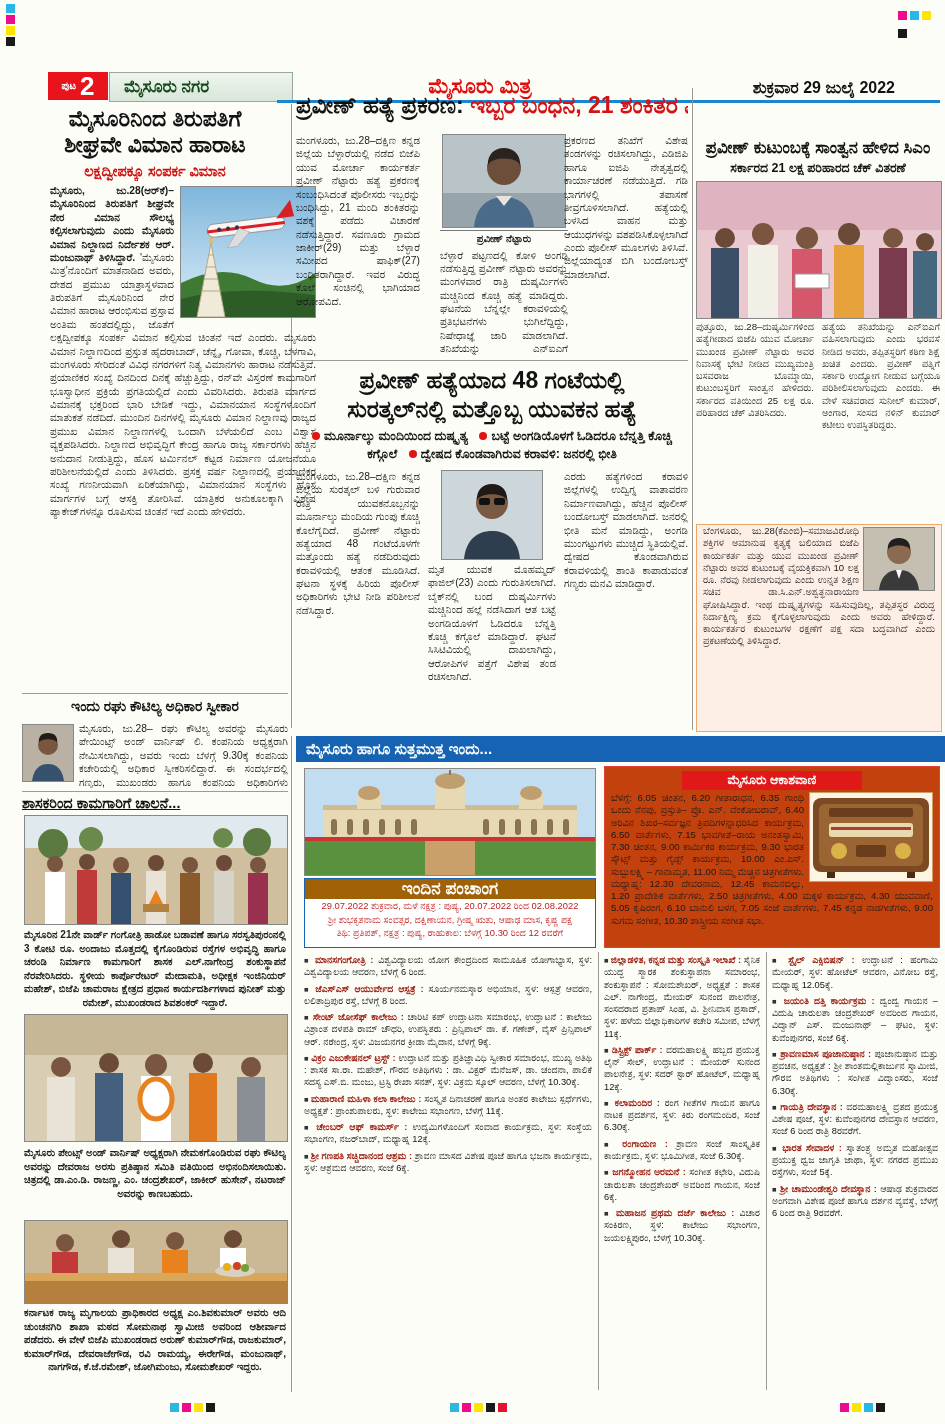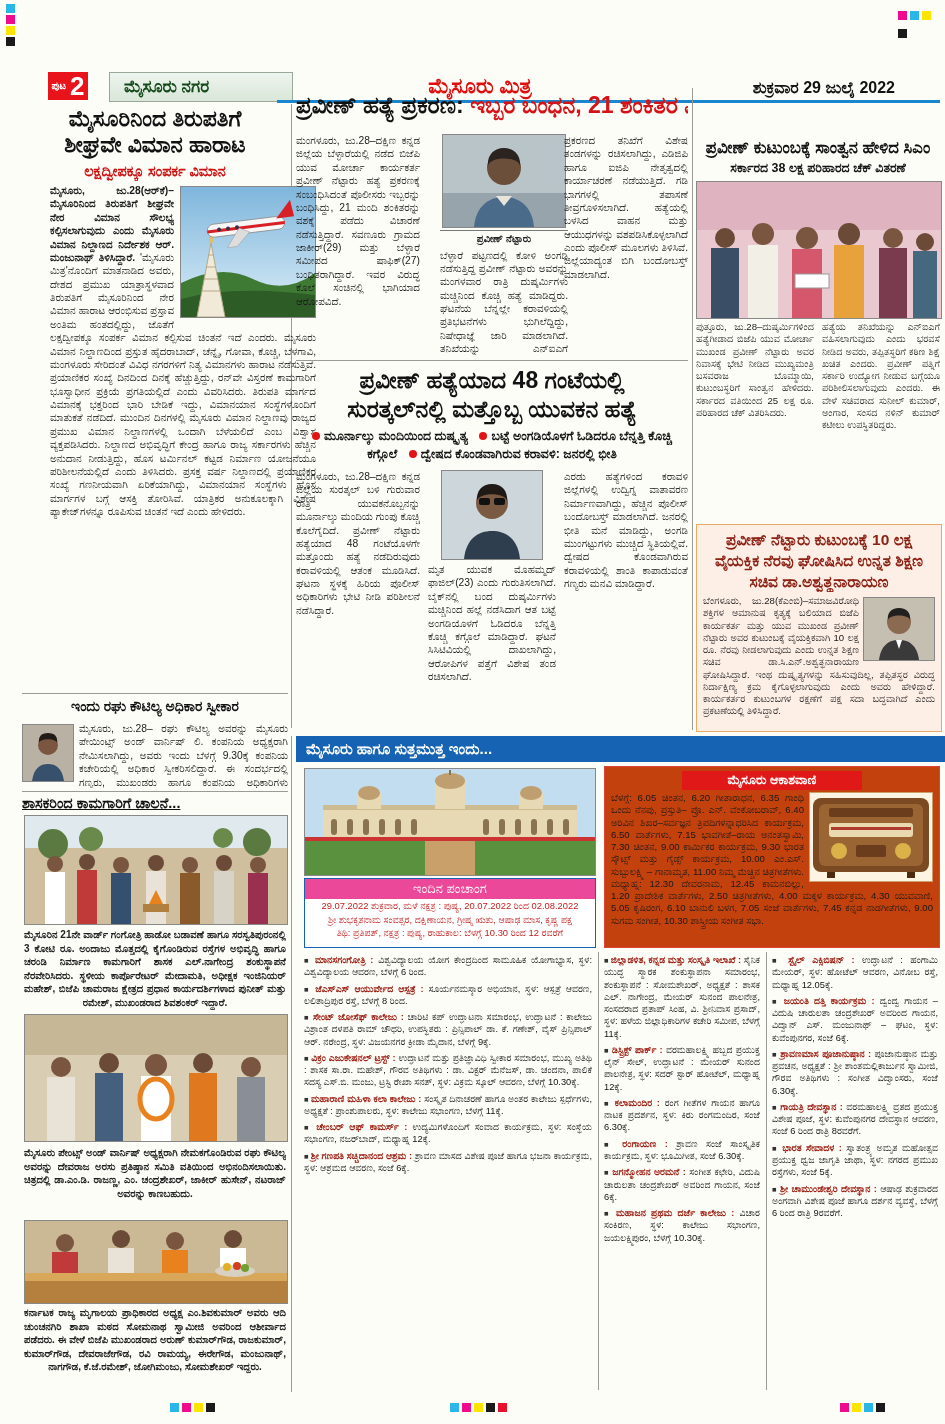--- a/index.html
+++ b/index.html
@@ -37,21 +37,21 @@
   .bt{font-size:10.3px;line-height:1.3;color:#1a1a1a;}
   .bt2{font-size:9.6px;line-height:1.28;color:#1a1a1a;}
   .cap{font-size:10px;line-height:1.35;font-weight:bold;color:#222;text-align:justify;text-align-last:center;}
 
   .blt{font-weight:bold;font-size:12.5px;}
   .dot{display:inline-block;width:8px;height:8px;border-radius:50%;background:#e01414;margin-right:4px;}
 
   
   .band{background:#1563b2;color:#fff;font-weight:bold;font-size:15px;display:flex;align-items:center;padding-left:10px;}
   .panch{border:1px solid #1563b2;background:#fff;}
-  .panch .ph{background:#ec4899;color:#fff;font-weight:normal;font-size:13px;text-align:center;line-height:20px;}
+  .panch .ph{background:#a16207;color:#fff;font-weight:bold;font-size:17px;text-align:center;line-height:20px;}
   .panch .pl{color:#c22020;font-size:9.4px;line-height:1.45;text-align:center;padding:0 4px;}
   .ev{font-size:9.3px;line-height:1.32;text-align:justify;margin-bottom:4px;}
   .ev::before{content:"■ ";color:#333;font-size:7.5px;}
   .ev b{color:#9b1c10;}
 
   .radiobox{border:1.5px solid #e0433a;background:#c2410c;}
   .radiohead{background:#e01818;color:#fff;font-weight:bold;font-size:12.5px;text-align:center;line-height:19px;}
   .pinkbox{border:1.5px solid #eda869;background:#fdeee6;}
 
   .photoframe{border:1px solid #888;background:#ccc;}
@@ -66,21 +66,21 @@
   <div class="abs" style="left:6px;top:4px;">
     <span class="regdot" style="background:#2bb6e8;display:block;margin:0 0 2px 0;"></span>
     <span class="regdot" style="background:#ef0b8e;display:block;margin:0 0 2px 0;"></span>
     <span class="regdot" style="background:#ffe400;display:block;margin:0 0 2px 0;"></span>
     <span class="regdot" style="background:#1a1a1a;display:block;"></span>
   </div>
   <div class="abs" style="left:898px;top:6px;">
     <span class="regdot" style="background:#ef0b8e;"></span><span class="regdot" style="background:#2bb6e8;"></span><span class="regdot" style="background:#ffe400;"></span><span class="regdot" style="background:#1a1a1a;"></span>
   </div>
 
-  <div class="abs pagebox" style="left:48px;top:72px;width:40px;height:28px;">
+  <div class="abs pagebox" style="left:48px;top:72px;width:60px;height:28px;">
     <span class="sm">ಪುಟ</span>
     <span class="big">2</span>
   </div>
   <div class="abs sectionbox clip" style="left:109px;top:72px;width:168px;height:28px;">
     <span>ಮೈಸೂರು ನಗರ</span>
   </div>
   <div class="abs papername ct clip" style="left:380px;top:74px;width:200px;height:26px;">
     <span>ಮೈಸೂರು ಮಿತ್ರ</span>
   </div>
   <div class="abs dateline clip" style="left:690px;top:79px;width:205px;height:20px;">
@@ -296,21 +296,21 @@
     </div>
   </div>
   <div class="abs bt jt clip" style="left:564px;top:470px;width:124px;height:258px;">
     <span>ಎರಡು ಹತ್ಯೆಗಳಿಂದ ಕರಾವಳಿ ಜಿಲ್ಲೆಗಳಲ್ಲಿ ಉದ್ವಿಗ್ನ ವಾತಾವರಣ ನಿರ್ಮಾಣವಾಗಿದ್ದು, ಹೆಚ್ಚಿನ ಪೊಲೀಸ್ ಬಂದೋಬಸ್ತ್ ಮಾಡಲಾಗಿದೆ. ಜನರಲ್ಲಿ ಭೀತಿ ಮನೆ ಮಾಡಿದ್ದು, ಅಂಗಡಿ ಮುಂಗಟ್ಟುಗಳು ಮುಚ್ಚಿದ ಸ್ಥಿತಿಯಲ್ಲಿವೆ. ದ್ವೇಷದ ಕೊಂಡವಾಗಿರುವ ಕರಾವಳಿಯಲ್ಲಿ ಶಾಂತಿ ಕಾಪಾಡುವಂತೆ ಗಣ್ಯರು ಮನವಿ ಮಾಡಿದ್ದಾರೆ.</span>
   </div>
 
   <div class="abs hl-sm clip" style="left:696px;top:138px;width:244px;height:22px;font-size:16.5px;">
     <span>ಪ್ರವೀಣ್ ಕುಟುಂಬಕ್ಕೆ ಸಾಂತ್ವನ ಹೇಳಿದ ಸಿಎಂ</span>
   </div>
   <div class="abs ct clip" style="left:696px;top:161px;width:244px;height:17px;font-weight:bold;font-size:12.5px;">
-    <span>ಸರ್ಕಾರದ 38 ಲಕ್ಷ ಪರಿಹಾರದ ಚೆಕ್ ವಿತರಣೆ</span>
+    <span>ಸರ್ಕಾರದ 21 ಲಕ್ಷ ಪರಿಹಾರದ ಚೆಕ್ ವಿತರಣೆ</span>
   </div>
   <div class="abs photoframe" style="left:696px;top:181px;width:244px;height:136px;">
     <svg viewBox="0 0 244 136" width="244" height="136" preserveAspectRatio="none">
       <rect width="244" height="136" fill="#e9c9cf"></rect>
         <rect width="244" height="48" fill="#dfb4c0"></rect>
       <g>
         <circle cx="28" cy="56" r="10" fill="#6b4a38"></circle>
           <rect x="14" y="66" width="28" height="70" fill="#3a4e66"></rect>
         <circle cx="66" cy="52" r="11" fill="#7a5540"></circle>
           <rect x="51" y="63" width="30" height="73" fill="#f2efe6"></rect>
@@ -327,23 +327,20 @@
     </svg>
   </div>
   <div class="abs bt2 jt clip" style="left:696px;top:321px;width:118px;height:200px;">
     <span>ಪುತ್ತೂರು, ಜು.28–ದುಷ್ಕರ್ಮಿಗಳಿಂದ ಹತ್ಯೆಗೀಡಾದ ಬಿಜೆಪಿ ಯುವ ಮೋರ್ಚಾ ಮುಖಂಡ ಪ್ರವೀಣ್ ನೆಟ್ಟಾರು ಅವರ ನಿವಾಸಕ್ಕೆ ಭೇಟಿ ನೀಡಿದ ಮುಖ್ಯಮಂತ್ರಿ ಬಸವರಾಜ ಬೊಮ್ಮಾಯಿ, ಕುಟುಂಬಸ್ಥರಿಗೆ ಸಾಂತ್ವನ ಹೇಳಿದರು. ಸರ್ಕಾರದ ವತಿಯಿಂದ 25 ಲಕ್ಷ ರೂ. ಪರಿಹಾರದ ಚೆಕ್ ವಿತರಿಸಿದರು.</span>
   </div>
   <div class="abs bt2 jt clip" style="left:822px;top:321px;width:118px;height:200px;">
     <span>ಹತ್ಯೆಯ ತನಿಖೆಯನ್ನು ಎನ್‌ಐಎಗೆ ವಹಿಸಲಾಗುವುದು ಎಂದು ಭರವಸೆ ನೀಡಿದ ಅವರು, ತಪ್ಪಿತಸ್ಥರಿಗೆ ಕಠಿಣ ಶಿಕ್ಷೆ ಖಚಿತ ಎಂದರು. ಪ್ರವೀಣ್ ಪತ್ನಿಗೆ ಸರ್ಕಾರಿ ಉದ್ಯೋಗ ನೀಡುವ ಬಗ್ಗೆಯೂ ಪರಿಶೀಲಿಸಲಾಗುವುದು ಎಂದರು. ಈ ವೇಳೆ ಸಚಿವರಾದ ಸುನೀಲ್ ಕುಮಾರ್, ಅಂಗಾರ, ಸಂಸದ ನಳಿನ್ ಕುಮಾರ್ ಕಟೀಲು ಉಪಸ್ಥಿತರಿದ್ದರು.</span>
   </div>
 
   <div class="abs pinkbox clip" style="left:696px;top:524px;width:244px;height:206px;">
-    <div class="hl-pink clip" style="margin:5px 6px 3px 6px;height:62px;">
-      <span>ಪ್ರವೀಣ್ ನೆಟ್ಟಾರು ಕುಟುಂಬಕ್ಕೆ 10 ಲಕ್ಷ ವೈಯಕ್ತಿಕ ನೆರವು ಘೋಷಿಸಿದ ಉನ್ನತ ಶಿಕ್ಷಣ ಸಚಿವ ಡಾ.ಅಶ್ವತ್ಥನಾರಾಯಣ</span>
-    </div>
     <div class="bt2 jt clip" style="margin:0 6px;height:128px;">
       <span class="photoframe" style="float:right;width:70px;height:62px;margin:2px 0 2px 4px;">
         <svg viewBox="0 0 70 62" width="70" height="62">
           <rect width="70" height="62" fill="#c5bfb2"></rect>
             <circle cx="35" cy="24" r="12" fill="#8a6a50"></circle>
           <path d="M35 10c-8 0-12 5-11 12 1-6 21-6 22 0 1-7-3-12-11-12z" fill="#22201e"></path>
           <path d="M15 62c2-15 10-20 20-20s18 5 20 20z" fill="#3a3a3a"></path>
           <path d="M32 42h6l-3 9z" fill="#fff"></path>
         </svg>
       </span>

